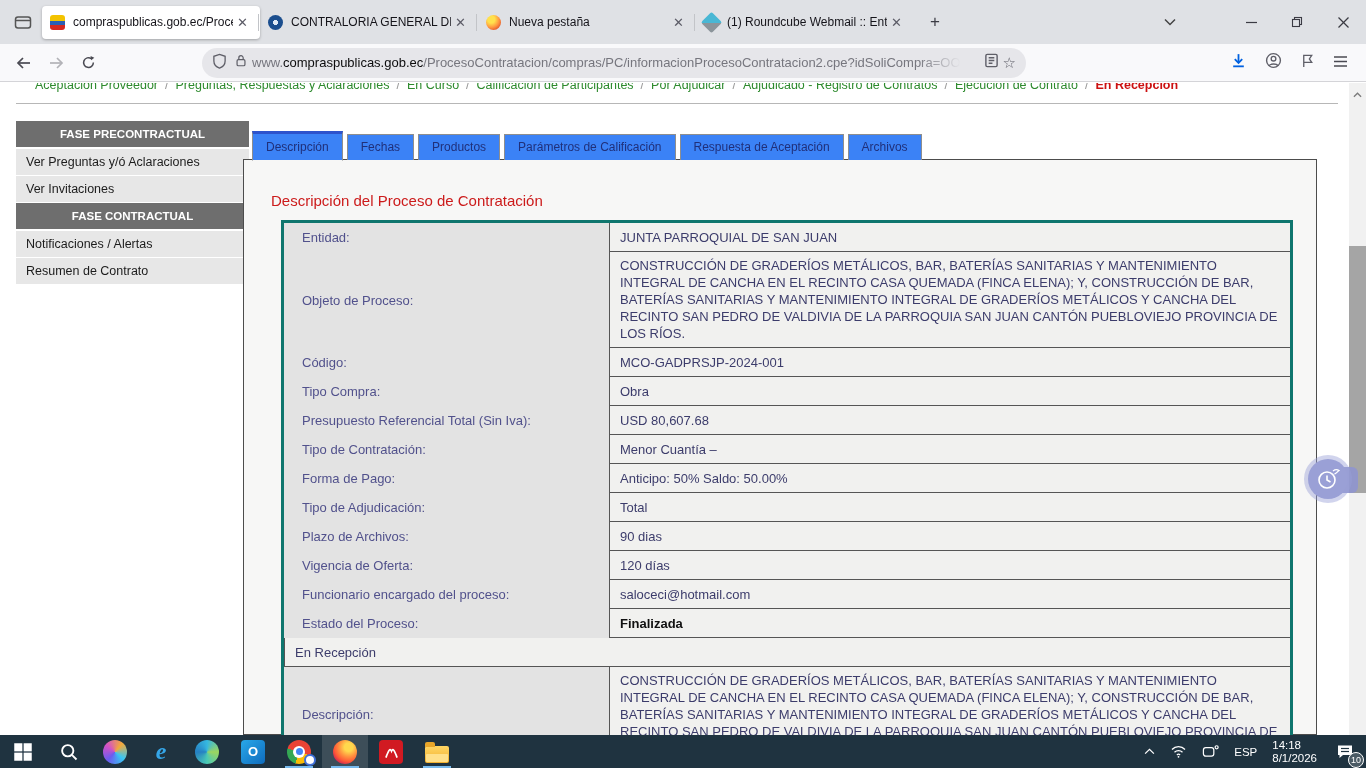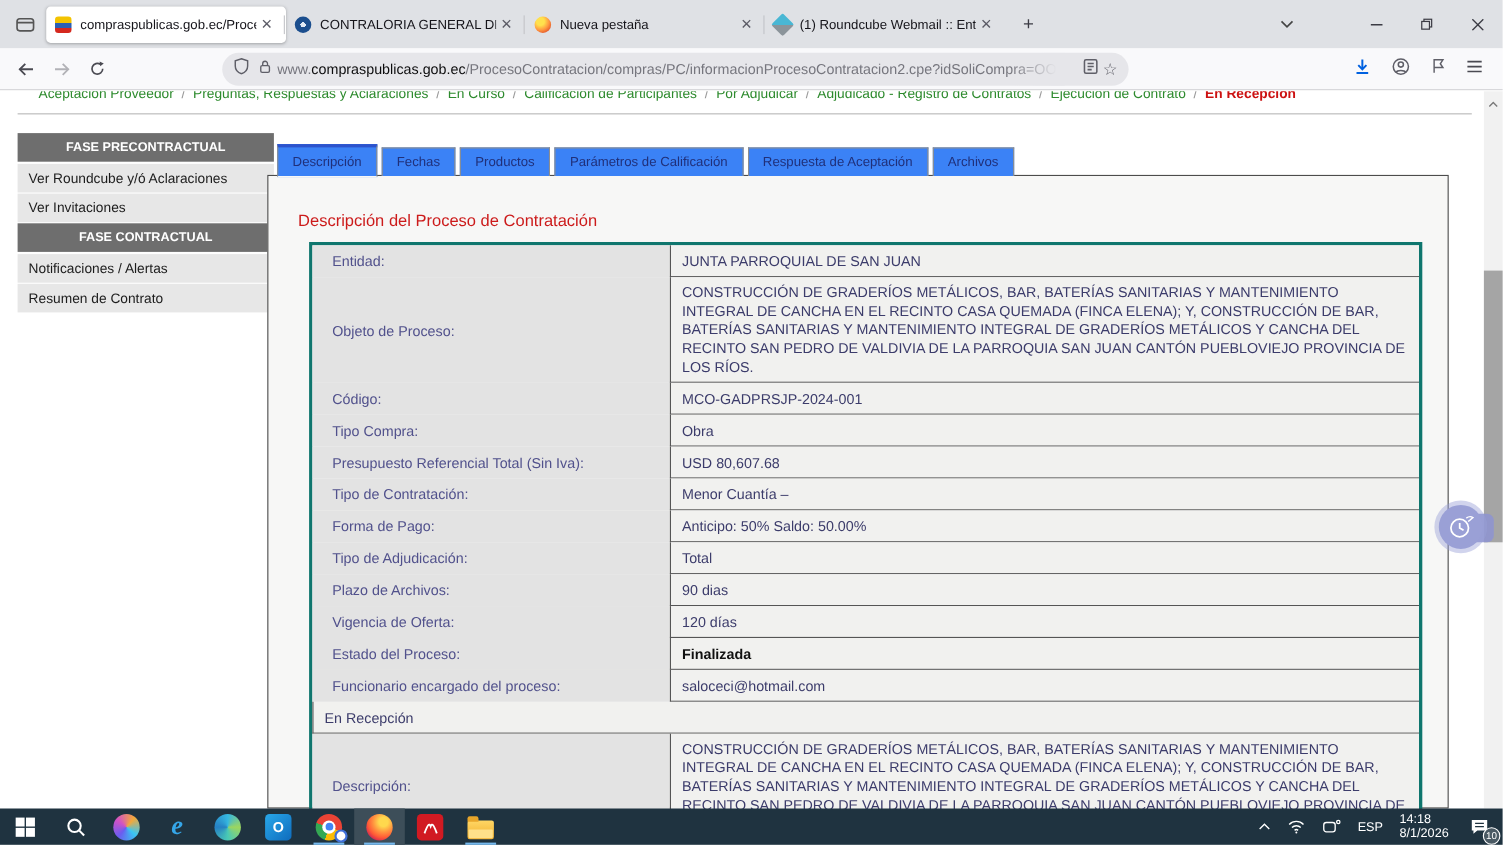--- a/index.html
+++ b/index.html
@@ -275,21 +275,21 @@
 </div>
 
 <div class="page">
 
   <div class="crumbbar">
     <div class="crumb-inner"><span class="crumb">Aceptación Proveedor</span><span class="crumb-sep">/</span><span class="crumb">Preguntas, Respuestas y Aclaraciones</span><span class="crumb-sep">/</span><span class="crumb">En Curso</span><span class="crumb-sep">/</span><span class="crumb">Calificación de Participantes</span><span class="crumb-sep">/</span><span class="crumb">Por Adjudicar</span><span class="crumb-sep">/</span><span class="crumb">Adjudicado - Registro de Contratos</span><span class="crumb-sep">/</span><span class="crumb">Ejecución de Contrato</span><span class="crumb-sep">/</span><span class="crumb-cur">En Recepción</span></div>
   </div>
 
   <div class="sidebar">
       <div class="side-header">FASE PRECONTRACTUAL</div>
-      <div class="side-item">Ver Roundcube y/ó Aclaraciones</div>
+      <div class="side-item">Ver Preguntas y/ó Aclaraciones</div>
       <div class="side-item">Ver Invitaciones</div>
       <div class="side-header">FASE CONTRACTUAL</div>
       <div class="side-item">Notificaciones / Alertas</div>
       <div class="side-item">Resumen de Contrato</div>
     </div>
 
   <div class="main">
     <div class="ctabs">
         <div class="ctab active">Descripción</div>
         <div class="ctab">Fechas</div>
@@ -334,27 +334,27 @@
             <div class="val">Total</div>
           </div>
           <div class="trow">
             <div class="lbl">Plazo de Archivos:</div>
             <div class="val">90 dias</div>
           </div>
           <div class="trow">
             <div class="lbl">Vigencia de Oferta:</div>
             <div class="val">120 días</div>
           </div>
+          <div class="trow">
+            <div class="lbl">Funcionario encargado del proceso:</div>
+            <div class="val">saloceci@hotmail.com</div>
+          </div>
           <div class="trow strong">
             <div class="lbl">Estado del Proceso:</div>
             <div class="val">Finalizada</div>
-          </div>
-          <div class="trow">
-            <div class="lbl">Funcionario encargado del proceso:</div>
-            <div class="val">saloceci@hotmail.com</div>
           </div>
           <div class="trow">
             <div class="val">En Recepción</div>
           </div>
           <div class="trow">
             <div class="lbl">Descripción:</div>
             <div class="val">CONSTRUCCIÓN DE GRADERÍOS METÁLICOS, BAR, BATERÍAS SANITARIAS Y MANTENIMIENTO INTEGRAL DE CANCHA EN EL RECINTO CASA QUEMADA (FINCA ELENA); Y, CONSTRUCCIÓN DE BAR, BATERÍAS SANITARIAS Y MANTENIMIENTO INTEGRAL DE GRADERÍOS METÁLICOS Y CANCHA DEL RECINTO SAN PEDRO DE VALDIVIA DE LA PARROQUIA SAN JUAN CANTÓN PUEBLOVIEJO PROVINCIA DE LOS RÍOS.</div>
           </div>
         </div>
     </div>

